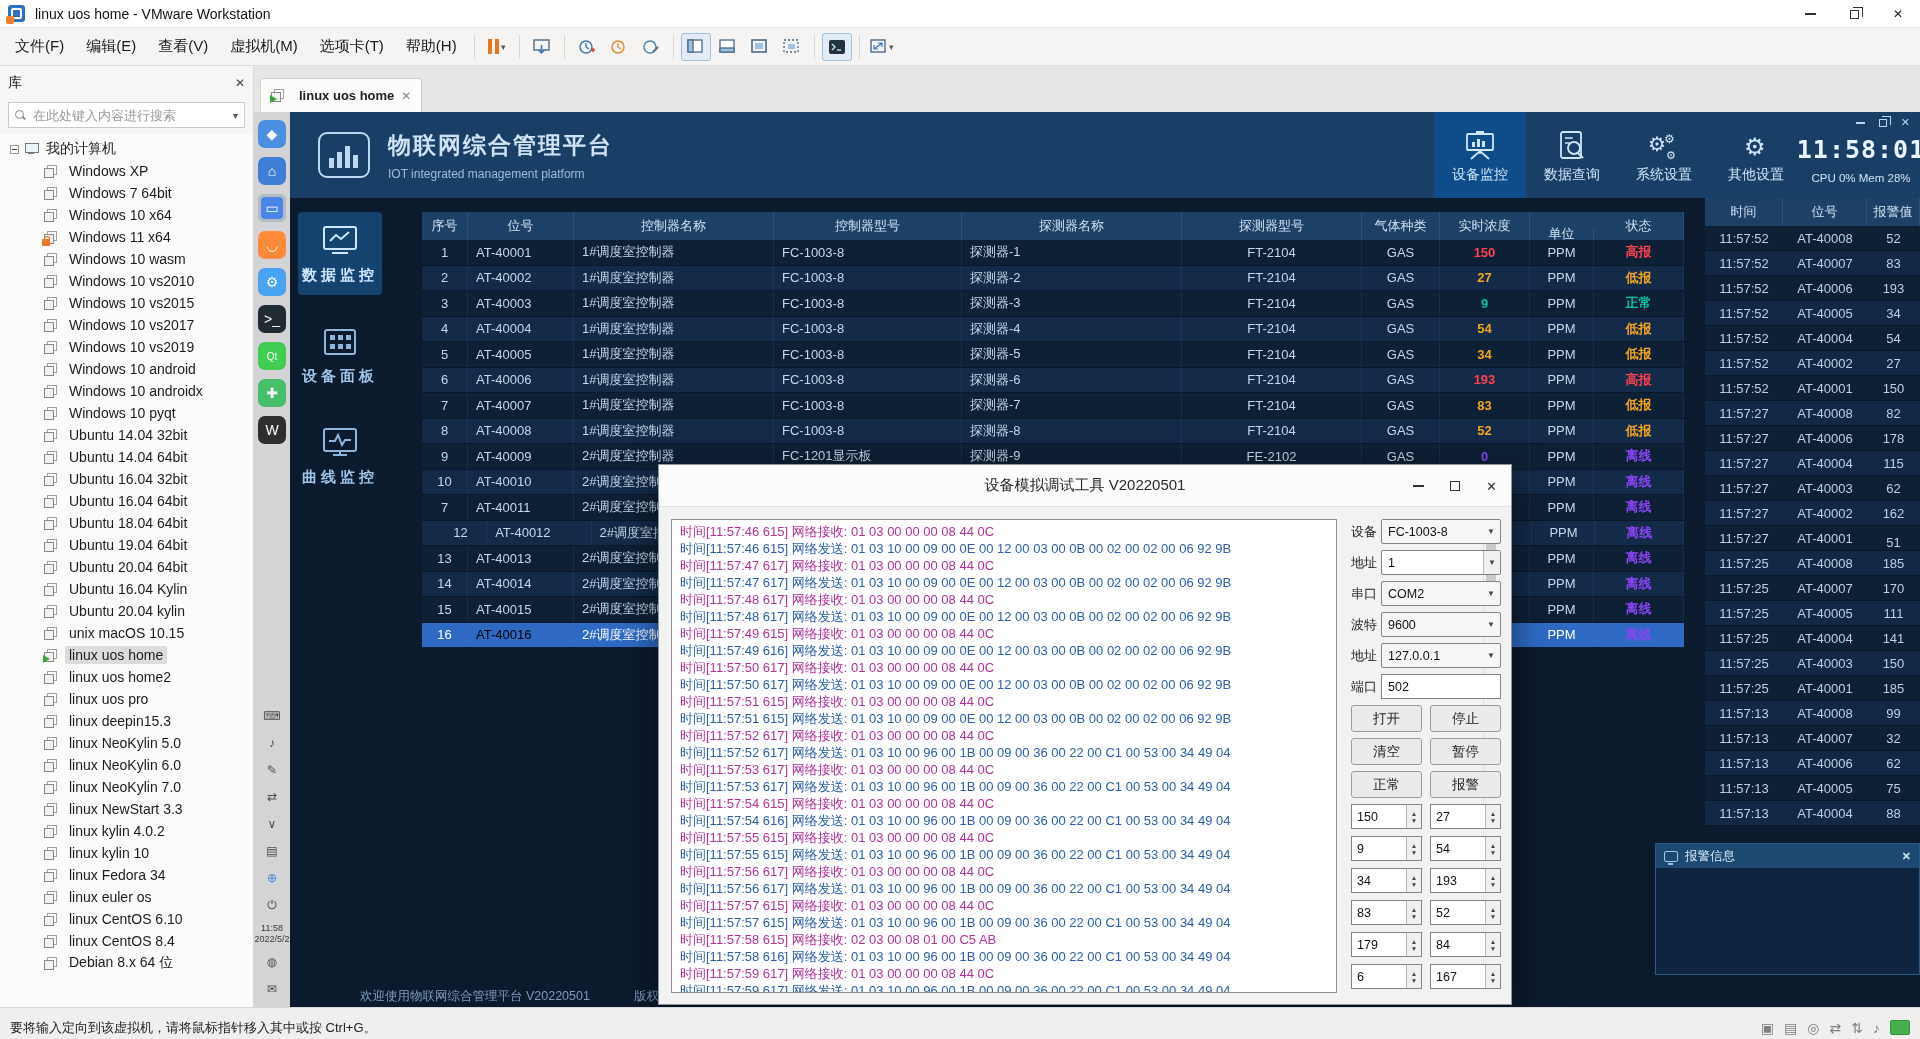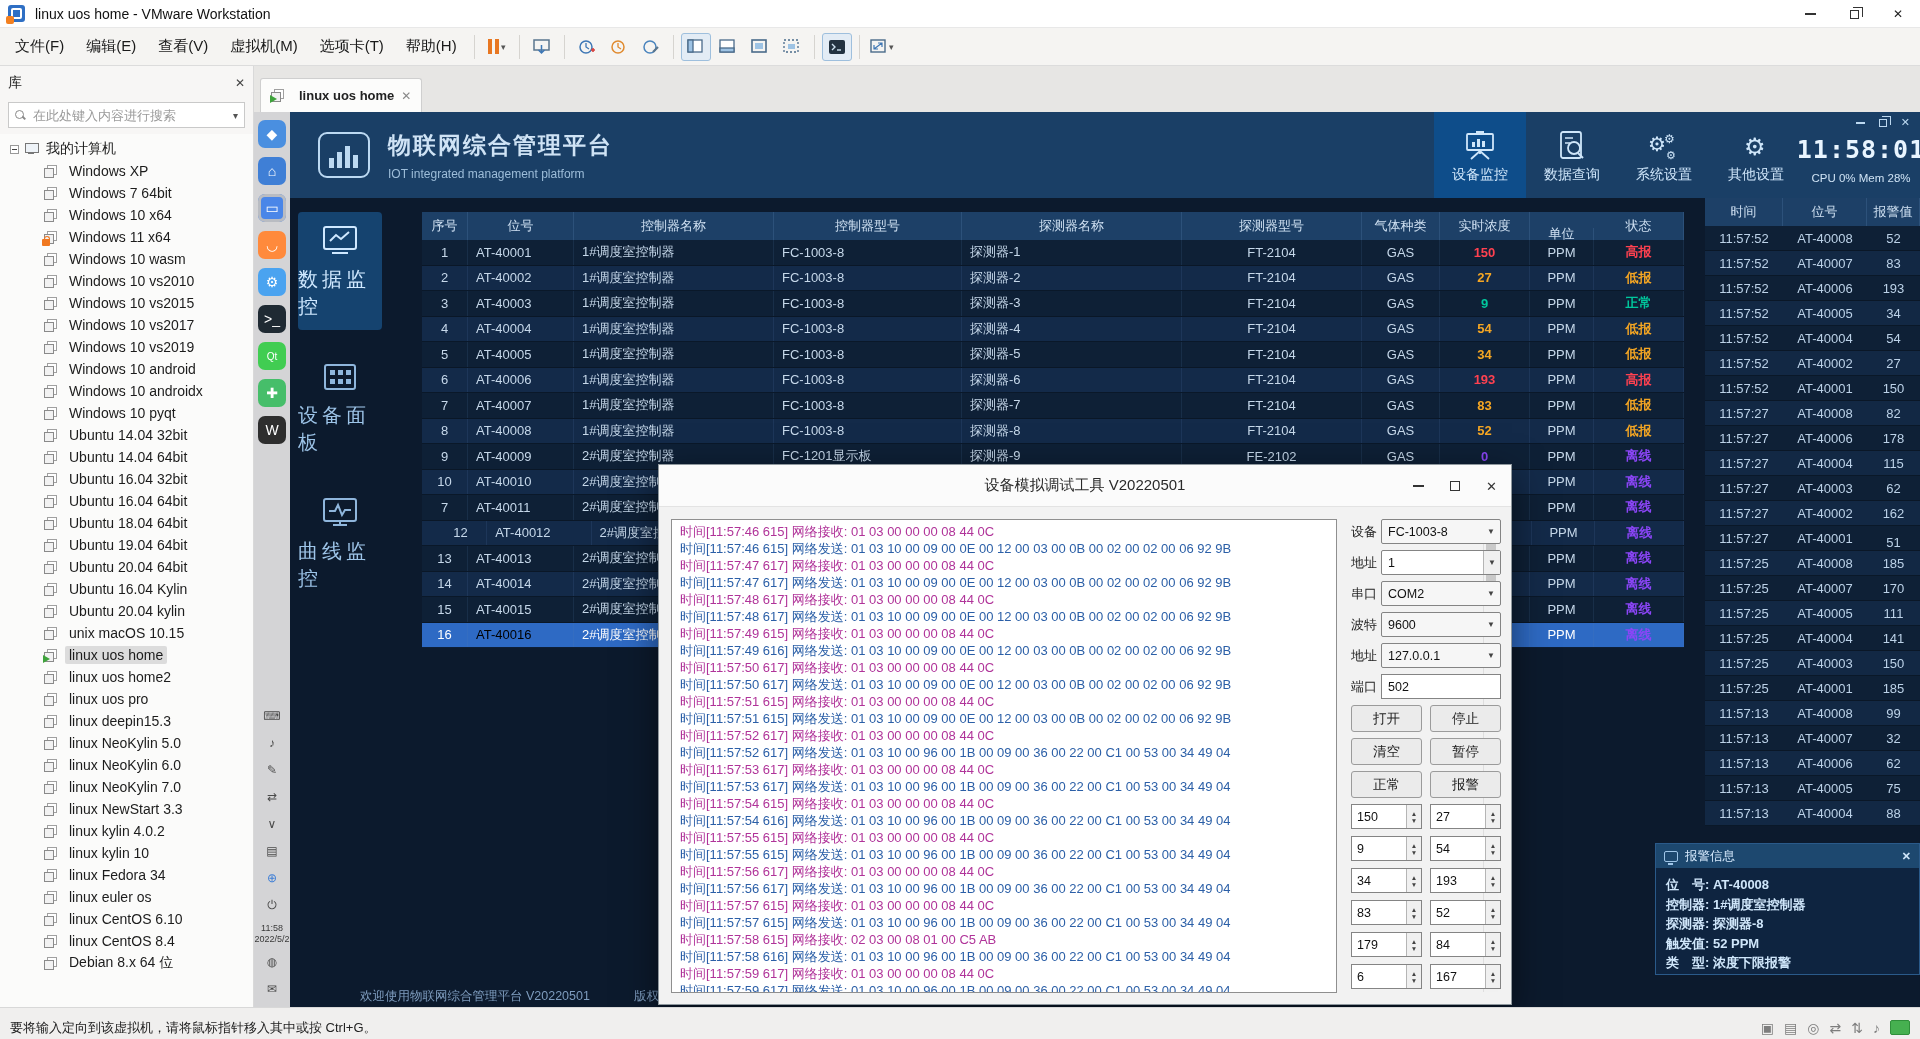--- a/index.html
+++ b/index.html
@@ -80,21 +80,21 @@
   .cpumem { font-size:11.5px; color:#cfe3f5; white-space:nowrap; }
   .app-winctl { position:absolute; top:4px; right:10px; display:flex; gap:14px; align-items:center; z-index:3; }
   .app-winctl .awc { color:#bcd8f0; font-size:11px; display:flex; align-items:center; }
   .awc .bar { width:9px; height:2px; background:#bcd8f0; }
   .awc .rest { width:8px; height:8px; border:1.3px solid #bcd8f0; position:relative; }
   .awc .rest::before { content:""; position:absolute; left:2px; top:-4px; width:8px; height:8px; border:1.3px solid #bcd8f0; border-left:none; border-bottom:none; }
   .app-body { flex:1; display:flex; position:relative; }
   .sidenav { width:100px; padding-top:14px; flex:none; }
   .snav { margin:0 8px 18px 8px; border-radius:4px; padding:12px 0 10px 0; display:flex; flex-direction:column; align-items:center; gap:8px; color:#9dc4e8; }
   .snav.active { background:#15436f; color:#cfe8ff; }
-  .snav .sl { font-size:20px; letter-spacing:4px; font-weight:normal; }
+  .snav .sl { font-size:15px; letter-spacing:4px; font-weight:bold; }
   
   .mtable { margin-left:32px; margin-top:14px; width:1262px; flex:none; }
   .thead, .trw { display:flex; }
   .thead { height:28px; background:#1d4067; }
   .thead .c { display:flex; align-items:center; justify-content:center; font-size:13px; color:#cfe0f2; border-right:1px solid rgba(90,130,180,.25); }
   .trw { height:25.5px; border-bottom:1px solid rgba(10,22,38,.9); }
   .trw:nth-child(odd) { background:#0e2036; }
   .trw:nth-child(even) { background:#132a49; }
   .trw.sel { background:#2e6ac4; }
   .trw .c { display:flex; align-items:center; font-size:13px; color:#c6d8ea; border-right:1px solid rgba(90,130,180,.15); padding-left:8px; }
@@ -933,27 +933,20 @@
           <span>版权所有: 物联网技术研</span>
         </div>
       </div>
 
       <div class="alarm">
         <div class="alarm-h">
           <span class="alarm-ic"></span>
           <span class="t">报警信息</span>
           <span class="x">✕</span>
         </div>
-        <div class="alarm-b" id="alarmlines">
-            <div class="alarm-line">位　号: AT-40008</div>
-            <div class="alarm-line">控制器: 1#调度室控制器</div>
-            <div class="alarm-line">探测器: 探测器-8</div>
-            <div class="alarm-line">触发值: 52 PPM</div>
-            <div class="alarm-line">类　型: 浓度下限报警</div>
-          </div>
       </div>
 
       <div class="dlg">
         <div class="dlg-tb">
           <span class="t">设备模拟调试工具 V20220501</span>
           <div class="dlg-ctl">
             <span class="dc">
                 <span class="bar"></span>
               </span>
             <span class="dc">

